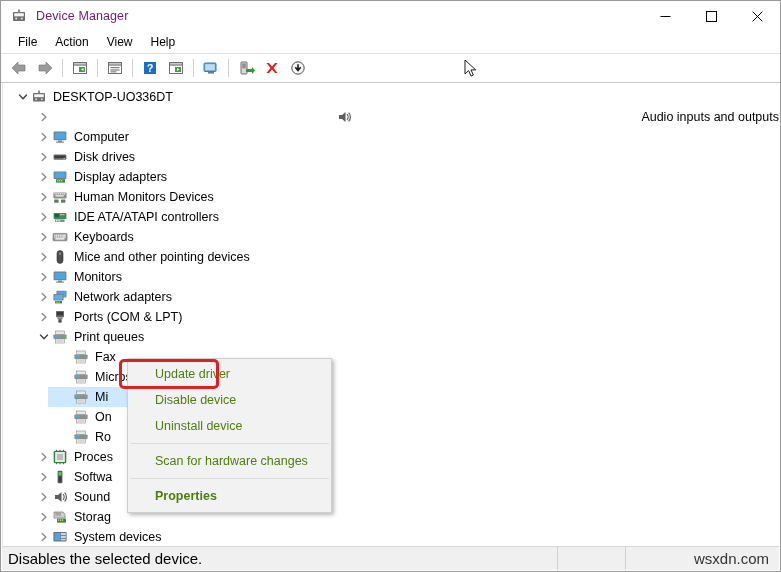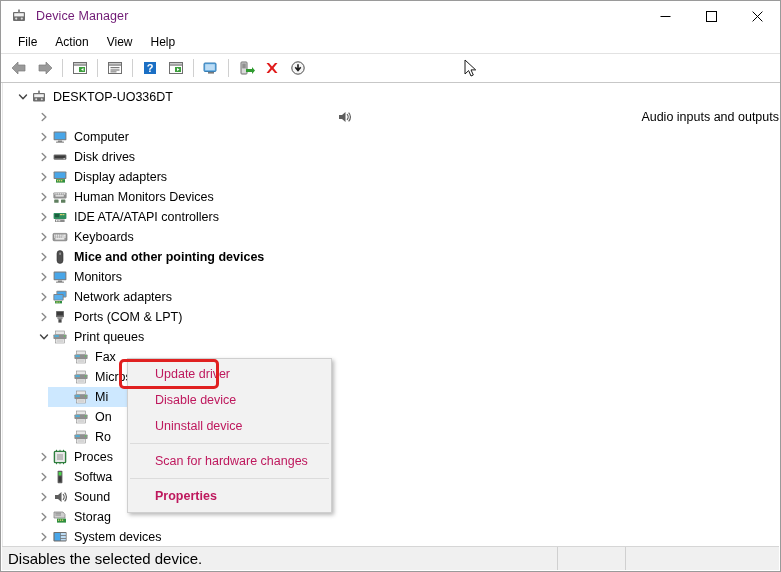--- a/index.html
+++ b/index.html
@@ -159,21 +159,21 @@
     box-shadow: 2px 2px 4px rgba(0,0,0,0.28);
     padding: 2px 0 3px 0;
     z-index: 40;
   }
   .ctx-item {
     height: 26px;
     display: flex;
     align-items: center;
     padding-left: 27px;
     font-size: 12.5px;
-    color: #be185d;
+    color: #4d7c0f;
     cursor: default;
   }
   .ctx-item.bold { font-weight: bold; }
   .ctx-sep {
     height: 1px;
     background: #dcdcdc;
     margin: 4px 2px 4px 2px;
   }
   .ctx-highlight {
     position: absolute;
@@ -505,21 +505,21 @@
             <svg width="10" height="10" viewBox="0 0 10 10">
               <path d="M3.2 1.5 L6.9 5 L3.2 8.5" stroke="#8a8a8a" stroke-width="1.4" fill="none" stroke-linecap="round" stroke-linejoin="round"></path>
             </svg>
           </span>
           <span class="ico" style="position: relative;">
             <svg width="16" height="16" viewBox="0 0 16 16">
               <rect x="5" y="1.6" width="6" height="12.8" rx="3" fill="#4f4f4f" stroke="#2f2f2f" stroke-width="0.6"></rect>
               <rect x="7.6" y="3.4" width="0.9" height="2.6" rx="0.4" fill="#d8d8d8"></rect>
             </svg>
           </span>
-          <span class="lbl" style="position: relative; font-weight: bold;">Mice and other pointing devices</span>
+          <span class="lbl" style="position: relative;">Mice and other pointing devices</span>
         </div>
         <div class="node" style="padding-left: 33px;">
           <span class="chev" style="position: relative;">
             <svg width="10" height="10" viewBox="0 0 10 10">
               <path d="M3.2 1.5 L6.9 5 L3.2 8.5" stroke="#8a8a8a" stroke-width="1.4" fill="none" stroke-linecap="round" stroke-linejoin="round"></path>
             </svg>
           </span>
           <span class="ico" style="position: relative;">
             <svg width="16" height="16" viewBox="0 0 16 16">
               <rect x="1.6" y="2.6" width="12.8" height="8.6" rx="0.8" fill="#7d7d7d"></rect>
@@ -763,15 +763,16 @@
 
   <div class="cursor">
     <svg width="14" height="20" viewBox="0 0 14 20">
       <path d="M1 1 L1 15 L4.6 11.6 L7 17 L9.3 16 L7 10.9 L11.7 10.9 Z" fill="#ffffff" stroke="#1a1a1a" stroke-width="1"></path>
     </svg>
   </div>
 
   <div class="statusbar">
     <div class="sb-cell sb-main">Disables the selected device.</div>
     <div class="sb-cell sb-mid"></div>
+    <div class="sb-right">wsxdn.com</div>
   </div>
 
 </div>
 
 </body></html>

